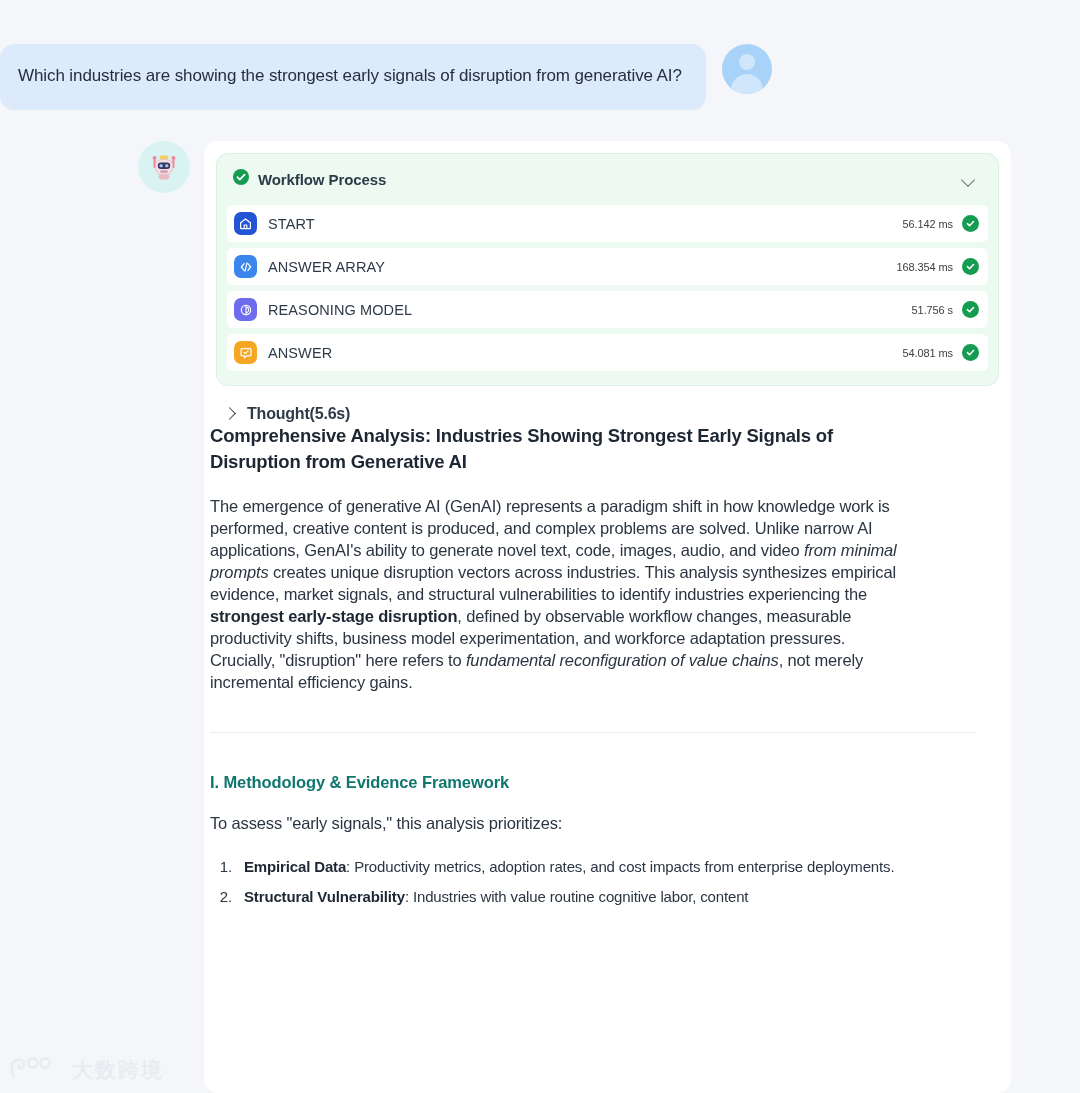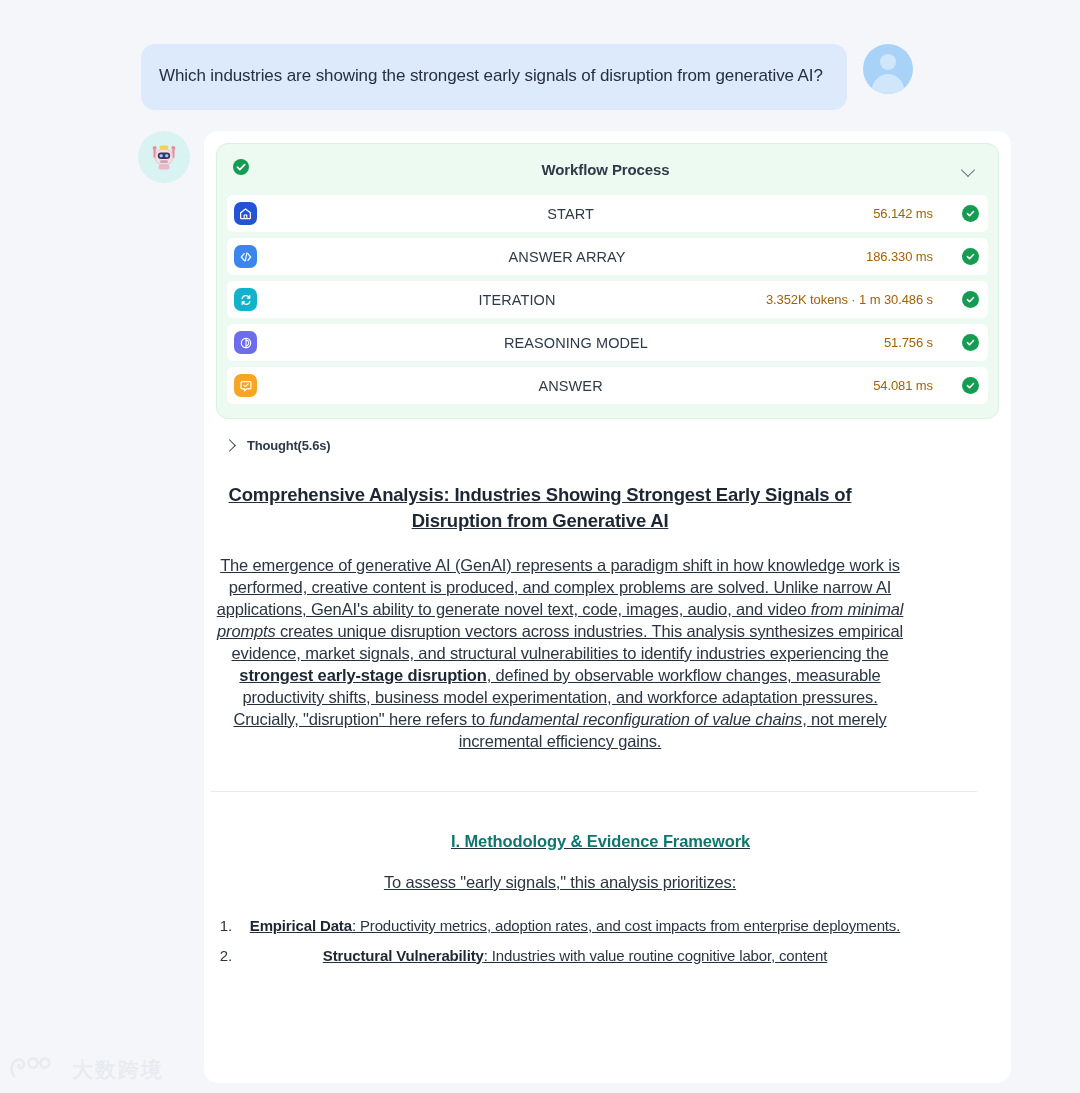--- a/index.html
+++ b/index.html
@@ -16,21 +16,21 @@
     color: #25303f;
     position: relative;
   }
 
   
   .user-row {
     position: absolute;
     left: 0; top: 44px;
     width: 1080px;
     display: flex;
-    justify-content: center;
+    justify-content: flex-start;
     align-items: flex-start;
     gap: 16px;
     padding-right: 26px;
   }
 
   .user-bubble {
     width: 706px;
     background: #dceafc;
     border-radius: 14px;
     padding: 17px 22px 19px 18px;
@@ -64,27 +64,26 @@
     left: 50%; top: 30px;
     transform: translateX(-50%);
     width: 32px; height: 30px;
     border-radius: 16px 16px 0 0;
     background: #cfe6fb;
   }
 
   
   .assistant-row {
     position: absolute;
-    left: 0; top: 131px;
+    left: 0; top: 141px;
     width: 1080px;
     display: flex;
     align-items: flex-start;
     gap: 14px;
     padding-left: 138px;
-    text-align: center;
   }
 
   .avatar-bot {
     width: 52px; height: 52px;
     border-radius: 50%;
     background: #d9f3f2;
     flex: 0 0 52px;
     display: flex;
     align-items: center;
     justify-content: center;
@@ -161,23 +160,23 @@
 
   .node-label {
     font-size: 14.5px;
     color: #2e3a47;
     margin-left: 11px;
     letter-spacing: 0.1px;
     flex: 1;
   }
 
   .node-meta {
-    font-size: 13px;
-    color: #a16207;
-    margin-right: 29px;
+    font-size: 11px;
+    color: #404040;
+    margin-right: 9px;
     letter-spacing: -0.1px;
   }
 
   .check-badge {
     width: 17px; height: 17px;
     border-radius: 50%;
     background: #159c52;
     flex: 0 0 17px;
     display: flex;
     align-items: center;
@@ -202,31 +201,29 @@
   .chevron-right::before {
     content: "";
     position: absolute;
     left: 0; top: 0;
     width: 8px; height: 8px;
     border-right: 1.7px solid #3b4654;
     border-top: 1.7px solid #3b4654;
     transform: rotate(45deg);
   }
   .thought-label {
-    font-size: 13px;
+    font-size: 16px;
     font-weight: bold;
     color: #2e3a47;
     letter-spacing: -0.2px;
   }
 
   
   .md {
     padding: 0 20px 0 6px;
-    margin-top: 29px;
-    text-decoration: underline;
   }
 
   .md h2 {
     font-size: 18.5px;
     font-weight: bold;
     line-height: 26px;
     color: #1d2733;
     letter-spacing: -0.2px;
     max-width: 660px;
   }
@@ -355,45 +352,28 @@
 
       <div class="wf-row">
         <span class="node-icon" style="background:#3b86ec">
           <svg width="14" height="14" viewBox="0 0 18 18" aria-hidden="true">
             <path d="M6.6 4.6 L3 9 L6.6 13.4" fill="none" stroke="#ffffff" stroke-width="1.6" stroke-linecap="round" stroke-linejoin="round"></path>
             <path d="M11.4 4.6 L15 9 L11.4 13.4" fill="none" stroke="#ffffff" stroke-width="1.6" stroke-linecap="round" stroke-linejoin="round"></path>
             <path d="M10.2 3.6 L7.8 14.4" fill="none" stroke="#ffffff" stroke-width="1.5" stroke-linecap="round"></path>
           </svg>
         </span>
         <span class="node-label">ANSWER ARRAY</span>
-        <span class="node-meta">186.330 ms</span>
+        <span class="node-meta">168.354 ms</span>
         <span class="check-badge">
           <svg width="11" height="11" viewBox="0 0 16 16" aria-hidden="true">
             <path d="M3.6 8.2 L6.6 11.2 L12.4 5" fill="none" stroke="#ffffff" stroke-width="2.2" stroke-linecap="round" stroke-linejoin="round"></path>
           </svg>
         </span>
       </div>
 
-      <div class="wf-row">
-        <span class="node-icon" style="background:#12b2cc">
-          <svg width="14" height="14" viewBox="0 0 18 18" aria-hidden="true">
-            <path d="M4 7.3 A5 5 0 0 1 13.4 6.3" fill="none" stroke="#ffffff" stroke-width="1.6" stroke-linecap="round"></path>
-            <path d="M14 10.7 A5 5 0 0 1 4.6 11.7" fill="none" stroke="#ffffff" stroke-width="1.6" stroke-linecap="round"></path>
-            <path d="M13.9 3.3 L13.9 6.5 L10.8 6.5" fill="none" stroke="#ffffff" stroke-width="1.5" stroke-linecap="round" stroke-linejoin="round"></path>
-            <path d="M4.1 14.7 L4.1 11.5 L7.2 11.5" fill="none" stroke="#ffffff" stroke-width="1.5" stroke-linecap="round" stroke-linejoin="round"></path>
-          </svg>
-        </span>
-        <span class="node-label">ITERATION</span>
-        <span class="node-meta">3.352K tokens · 1 m 30.486 s</span>
-        <span class="check-badge">
-          <svg width="11" height="11" viewBox="0 0 16 16" aria-hidden="true">
-            <path d="M3.6 8.2 L6.6 11.2 L12.4 5" fill="none" stroke="#ffffff" stroke-width="2.2" stroke-linecap="round" stroke-linejoin="round"></path>
-          </svg>
-        </span>
-      </div>
 
       <div class="wf-row">
         <span class="node-icon" style="background:#6d6cec">
           <svg width="14" height="14" viewBox="0 0 18 18" aria-hidden="true">
             <circle cx="9" cy="9" r="6" fill="none" stroke="#ffffff" stroke-width="1.5"></circle>
             <path d="M9 3 V15" stroke="#ffffff" stroke-width="1.4" stroke-linecap="round"></path>
             <path d="M9 5.5 A3.2 3.2 0 0 1 9 12.5" fill="none" stroke="#ffffff" stroke-width="1.3"></path>
           </svg>
         </span>
         <span class="node-label">REASONING MODEL</span>

